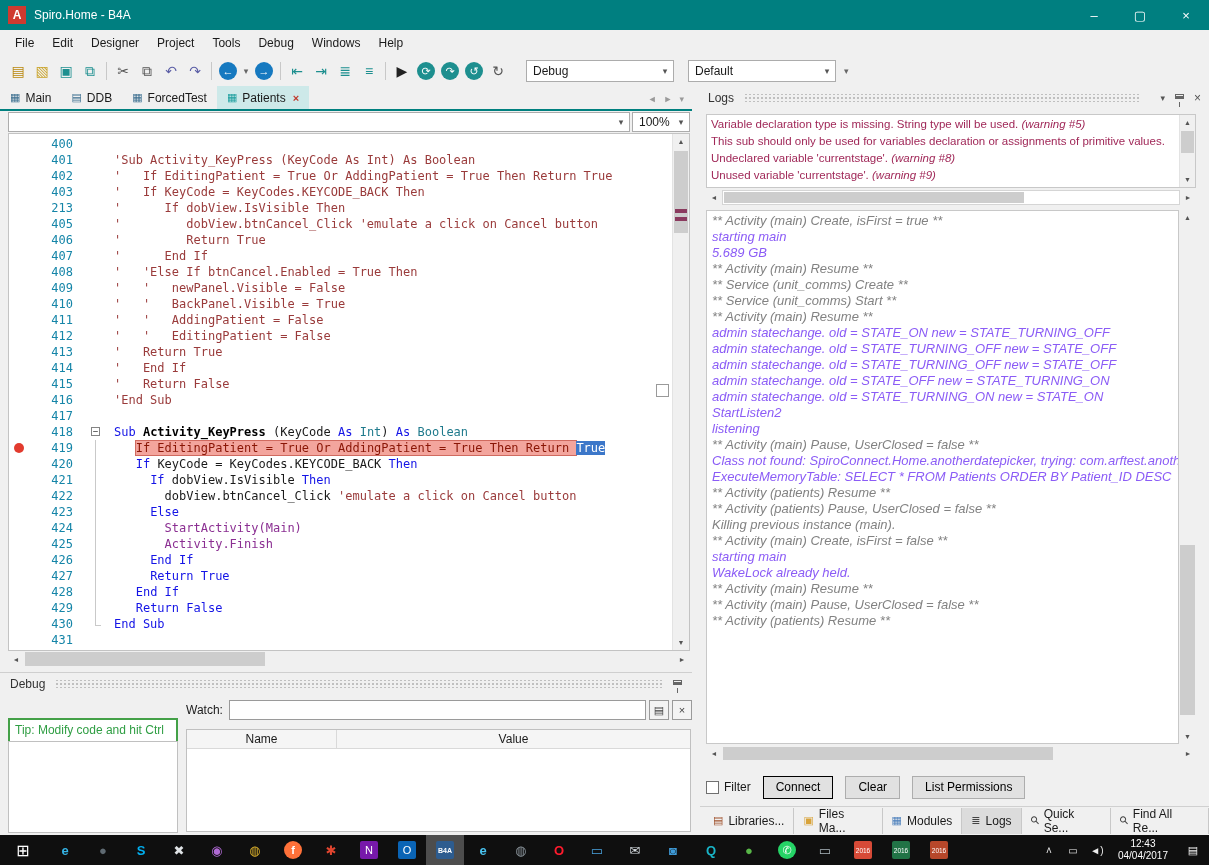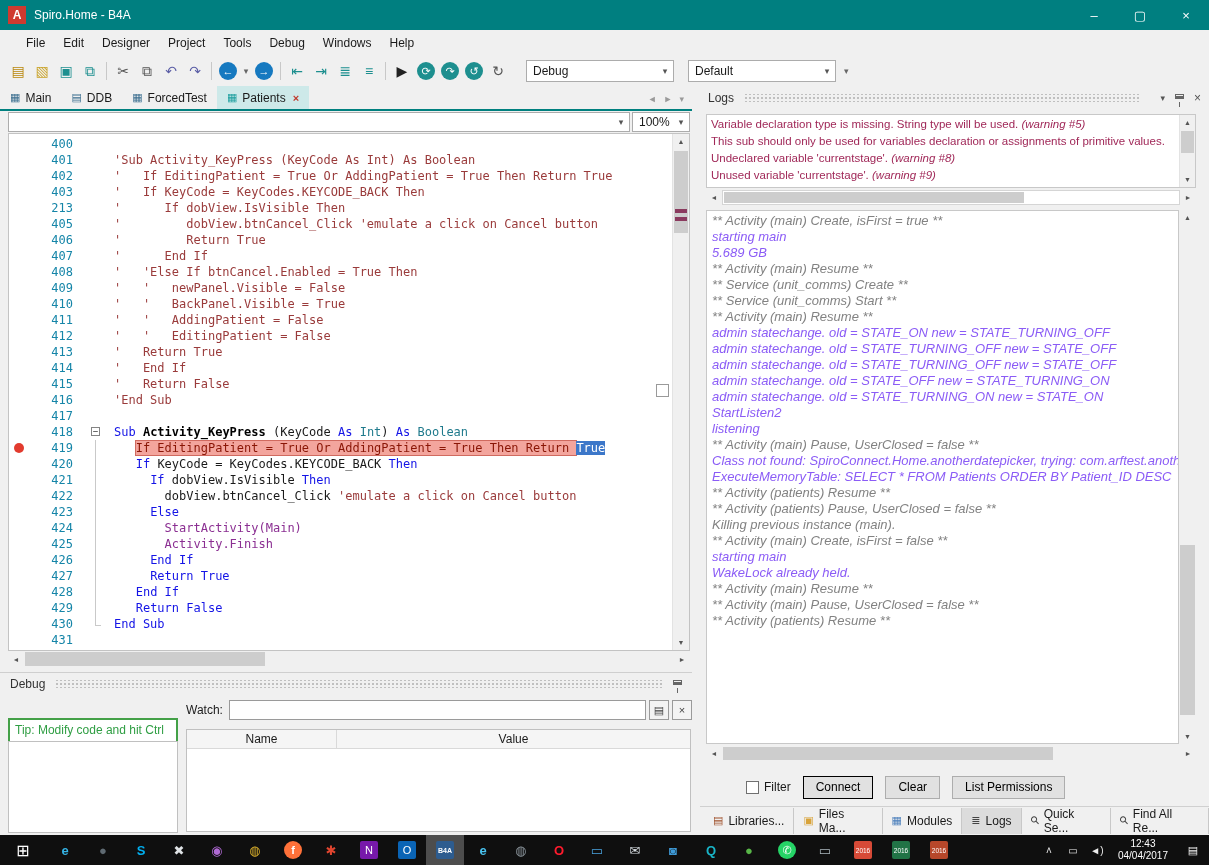--- a/index.html
+++ b/index.html
@@ -8,21 +8,21 @@
     width:1209px; height:865px; position:relative; overflow:hidden;
     background:#f0f0f0; font-family:"Liberation Sans", sans-serif; font-size:12px; color:#1a1a1a;
   }
   
   .titlebar { position:absolute; top:0; left:0; width:1209px; height:30px; background:#007f80; color:#fff; display:flex; align-items:center; }
   .app-icon { width:18px; height:18px; margin:0 8px; background:#cf3a30; color:#fff; font-weight:bold; font-size:12px; display:flex; align-items:center; justify-content:center; }
   .title-text { font-size:12px; }
   .win-controls { margin-left:auto; display:flex; height:100%; }
   .win-btn { width:46px; height:100%; display:flex; align-items:center; justify-content:center; font-size:13px; color:#fff; }
   
-  .menubar { position:absolute; top:30px; left:0; width:1209px; height:26px; display:flex; align-items:center; padding-left:17px; }
+  .menubar { position:absolute; top:30px; left:0; width:1209px; height:26px; display:flex; align-items:center; padding-left:6px; }
   .menu-item { padding:4px 9px; }
   
   .toolbar { position:absolute; top:56px; left:0; width:1209px; height:30px; display:flex; align-items:center; padding-left:6px; }
   .tb-icons { display:flex; align-items:center; }
   .tb-btn { width:24px; height:22px; display:flex; align-items:center; justify-content:center; font-size:14px; }
   .tb-round { width:18px; height:18px; border-radius:50%; font-size:11px; margin:0 3px; }
   .tb-small { font-size:9px; width:12px; }
   .tb-sep { width:1px; height:18px; background:#c8c8c8; margin:0 4px; display:inline-block; }
   .combo { width:148px; height:22px; background:#fff; border:1px solid #acacac; display:flex; align-items:center; font-size:12px; padding-left:6px; }
   .combo-arrow { margin-left:auto; width:16px; text-align:center; color:#555; font-size:9px; }
@@ -99,21 +99,21 @@
   .warn-vscroll { width:16px; border-left:1px solid #e3e3e3; }
   .warn-hscroll { position:absolute; top:104px; left:6px; width:490px; height:15px; }
   .main-log { position:absolute; top:124px; left:6px; width:473px; height:534px; background:#fff; border:1px solid #c8c8c8; overflow:hidden; padding:2px 5px; }
   .log-line { font-size:13px; line-height:16px; white-space:nowrap;font-style:italic; }
   .log-gray { color:#828282; }
   .log-black { color:#8b5cf6; }
   .log-vscroll { position:absolute; top:124px; left:479px; width:17px; height:534px; }
   .log-hscroll { position:absolute; top:660px; left:6px; width:490px; height:15px; }
   .log-controls { position:absolute; top:688px; left:6px; width:490px; height:26px; display:flex; align-items:center; }
   .checkbox { width:13px; height:13px; border:1px solid #707070; background:#fff; display:inline-block; margin-right:5px; }
-  .filter-wrap { display:flex; align-items:center;margin-left:40px; }
+  .filter-wrap { display:flex; align-items:center; }
   .btn { font-family:"Liberation Sans", sans-serif; font-size:12px; height:23px; padding:0 12px; background:#e1e1e1; border:1px solid #adadad; margin-left:12px; }
   .btn-connect { border:1px solid #000000; }
   .bottom-tabs { position:absolute; top:720px; left:0; width:509px; height:28px; display:flex; align-items:center; border-top:1px solid #d0d0d0; padding-left:4px; }
   .btab { display:flex; align-items:center; gap:5px; padding:5px 9px; border-right:1px solid #c8c8c8; height:26px; }
   .btab.active { background:#dcdcdc; }
   .btab-icon { font-size:11px; }
   .rot45 { display:inline-block; transform:rotate(-45deg); }
   
   .taskbar { position:absolute; top:835px; left:0; width:1209px; height:30px; background:#0f0f0f; display:flex; align-items:center; color:#fff; }
   .tb-start { width:46px; height:30px; display:flex; align-items:center; justify-content:center; font-size:16px; color:#fff; }

